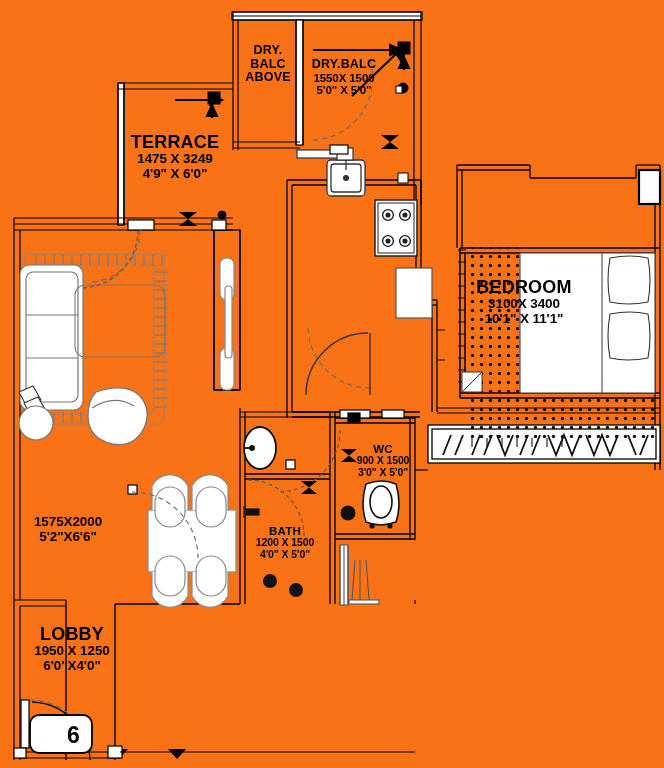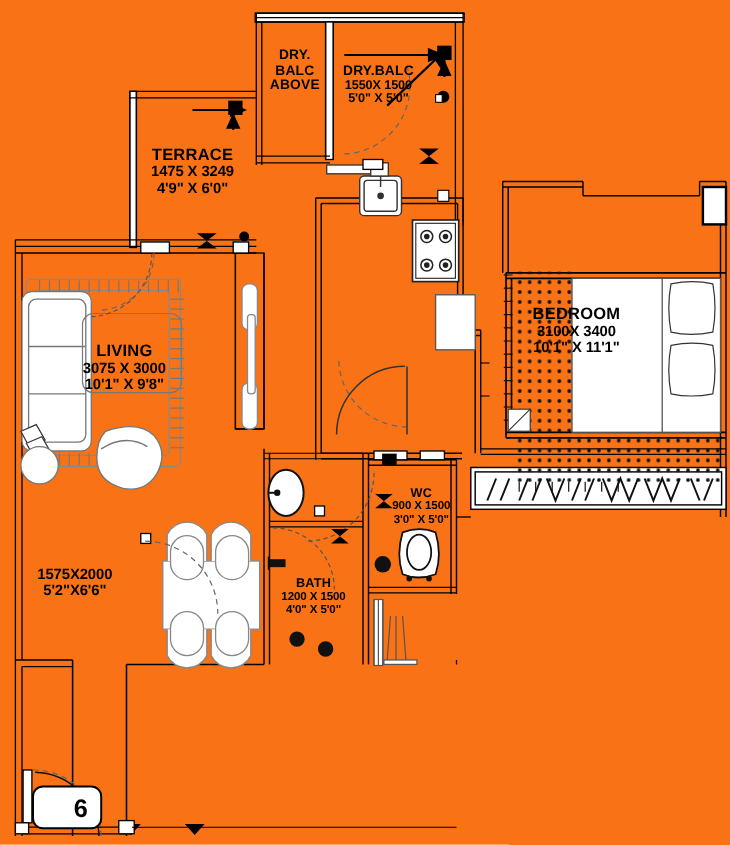--- a/index.html
+++ b/index.html
@@ -1,20 +1,20 @@
 <!DOCTYPE html>
 <html><head>
 <meta charset="utf-8">
 <style>
   html,body{margin:0;padding:0;background:#ffffff;}
   body{font-family:"Liberation Sans",sans-serif;}
   #plan{position:relative;width:664px;height:768px;background:#f97316;overflow:hidden;}
   #plan svg{position:absolute;left:0;top:0;}
   .lbl{position:absolute;text-align:center;color:#000;line-height:1.08;white-space:nowrap;}
-  .lbl .name{font-size:15px;font-weight:600;letter-spacing:.2px;}
+  .lbl .name{font-size:18px;font-weight:600;letter-spacing:.2px;}
   .lbl .dim{font-size:13.5px;font-weight:600;letter-spacing:-.1px;}
   .lbl .dimft{font-size:13.5px;font-weight:600;letter-spacing:-.1px;}
   .lbl.sm .name{font-size:12.5px;}
   .lbl.sm .dim,.lbl.sm .dimft{font-size:11.5px;}
   .lbl.xs .name{font-size:11.5px;text-align:center;}
   .lbl.xs .dim,.lbl.xs .dimft{font-size:10.5px;}
   .unitnum{position:absolute;font-size:23px;font-weight:600;color:#000;}
 </style>
 </head>
 <body>
@@ -480,40 +480,40 @@
     <div class="dimft">4'9" X 6'0"</div>
   </div>
 
 
   <div class="lbl" style="left:524px;top:278px;transform:translateX(-50%);">
     <div class="name">BEDROOM</div>
     <div class="dim">3100X 3400</div>
     <div class="dimft">10'1" X 11'1"</div>
   </div>
 
-  <div class="lbl" style="left:113px;top:312px;transform:translateX(-50%);">
-    <div class="name">LIVING</div>
-    <div class="dim">3075 X 3000</div>
-    <div class="dimft">10'1" X 9'8"</div>
-  </div>
 
   <div class="lbl" style="left:68px;top:503px;transform:translateX(-50%);margin-top:12px;">
     <div class="dim">1575X2000</div>
     <div class="dimft">5'2"X6'6"</div>
   </div>
 
 
   <div class="lbl xs" style="left:285px;top:525px;transform:translateX(-50%);">
     <div class="name">BATH</div>
     <div class="dim">1200 X 1500</div>
     <div class="dimft">4'0" X 5'0"</div>
   </div>
 
   <div class="lbl xs" style="left:383px;top:443px;transform:translateX(-50%);">
     <div class="name">WC</div>
     <div class="dim">900 X 1500</div>
     <div class="dimft">3'0" X 5'0"</div>
   </div>
 
+  <div class="lbl" style="left:72px;top:625px;transform:translateX(-50%);">
+    <div class="name">LOBBY</div>
+    <div class="dim">1950 X 1250</div>
+    <div class="dimft">6'0"X4'0"</div>
+  </div>
 
   <div class="unitnum" style="left:67px;top:722px;">6</div>
 
 </div>
 
 </body></html>

